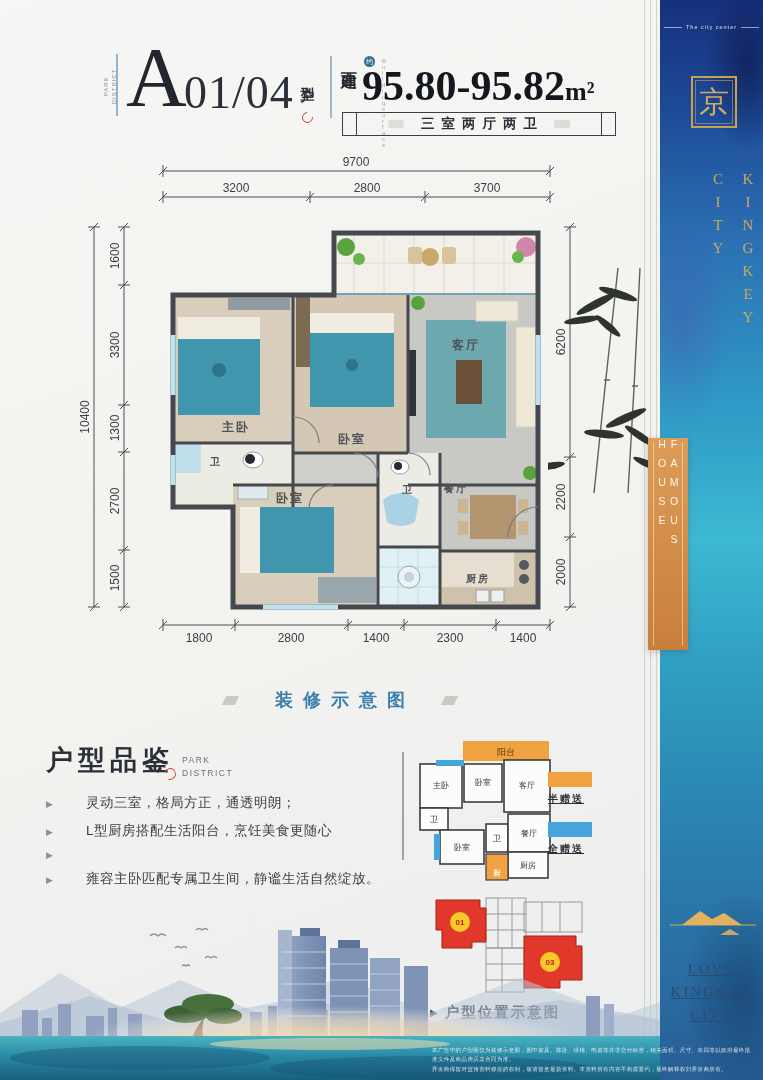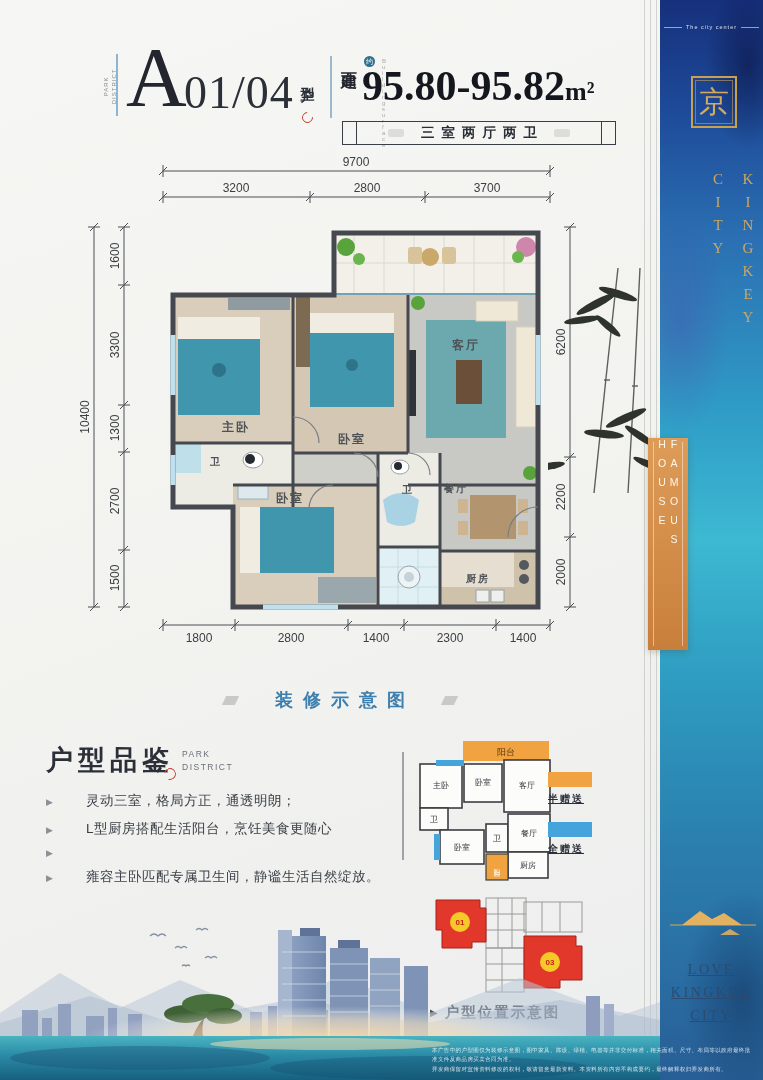--- a/index.html
+++ b/index.html
@@ -26,21 +26,21 @@
   .hdr-div { position:absolute; left:242px; top:16px; width:1.5px; height:62px; background:#9db8cc; }
   .area-block { position:absolute; left:254px; top:16px; }
   .area-prefix { position:absolute; left:0; top:4px; width:18px; font-size:16px; font-weight:bold;
                  color:#23262e; line-height:1.35; text-align:center; }
   .area-badge { position:absolute; left:22px; top:0; width:11px; height:11px; border-radius:50%;
                 background:#2f6f8f; color:#fff; font-size:7px; line-height:11px; text-align:center; }
   .bsurface { position:absolute; left:40px; top:2px; font-size:6px; letter-spacing:5px; color:#a9a9a6; }
   .area-main { position:absolute; left:20px; top:6px; font-family:"Liberation Serif",serif;
                font-weight:bold; font-size:42px; color:#14171e; letter-spacing:0; white-space:nowrap; }
   .area-unit { font-size:26px; }
-  .layout-banner { position:absolute; left:254px; top:81px; width:274px; height:24px;
+  .layout-banner { position:absolute; left:254px; top:72px; width:274px; height:24px;
                    border:1.5px solid #3a3f47; display:flex; align-items:center; justify-content:center; }
   .layout-banner .endcell { position:absolute; top:0; bottom:0; width:14px; border-left:1.2px solid #3a3f47;
                             border-right:1.2px solid #3a3f47; }
   .layout-banner .endcell.l { left:0; border-left:none; }
   .layout-banner .endcell.r { right:0; border-right:none; }
   .layout-text { font-size:13.5px; letter-spacing:7px; color:#2b2f38; font-weight:bold; text-indent:7px; }
   .scroll-orn { width:16px; height:8px; background:#c9c9c4; border-radius:2px; opacity:.55; margin:0 10px; }
 
   
   .plan-wrap { position:absolute; left:78px; top:144px; width:522px; height:572px;margin-top:11px; }
@@ -55,21 +55,21 @@
   .stamp { width:13px; height:9px; background:#b8b8b4; transform:skewX(-25deg); opacity:.7; }
 
   
   .review { position:absolute; left:46px; top:742px; width:360px; }
   .review-title-row { display:flex; align-items:flex-start; gap:8px; }
   .review-title { font-size:27px; font-weight:bold; color:#2b2f38; letter-spacing:5px;
                   font-family:"Liberation Serif",serif; position:relative; }
   .review-swoosh { position:absolute; left:118px; top:26px; width:12px; height:12px;
                    border:1.7px solid #cf4436; border-radius:50%; border-left-color:transparent;
                    transform:rotate(-30deg); }
-  .review-sub { font-size:8.5px; color:#6b7078; letter-spacing:1.5px; line-height:1.5; margin-top:6px; }
+  .review-sub { font-size:8.5px; color:#6b7078; letter-spacing:1.5px; line-height:1.5; margin-top:12px; }
   .bullets { margin-top:14px; }
   .bullet { display:flex; align-items:baseline; gap:9px; margin-bottom:10px; }
   .bullet .tri { color:#8a8f98; font-size:9px; }
   .bullet .b-text { font-size:13.5px; color:#3a3f47; letter-spacing:.5px;margin-left:24px; }
   .review-rule { position:absolute; left:402px; top:752px; width:2px; height:108px; background:#9fa3a8; }
 
   
   .miniplan { position:absolute; left:408px; top:736px; width:206px; height:152px; }
   .legend { position:absolute; left:548px; top:772px; width:64px; }
   .legend .item { margin-bottom:16px; }

